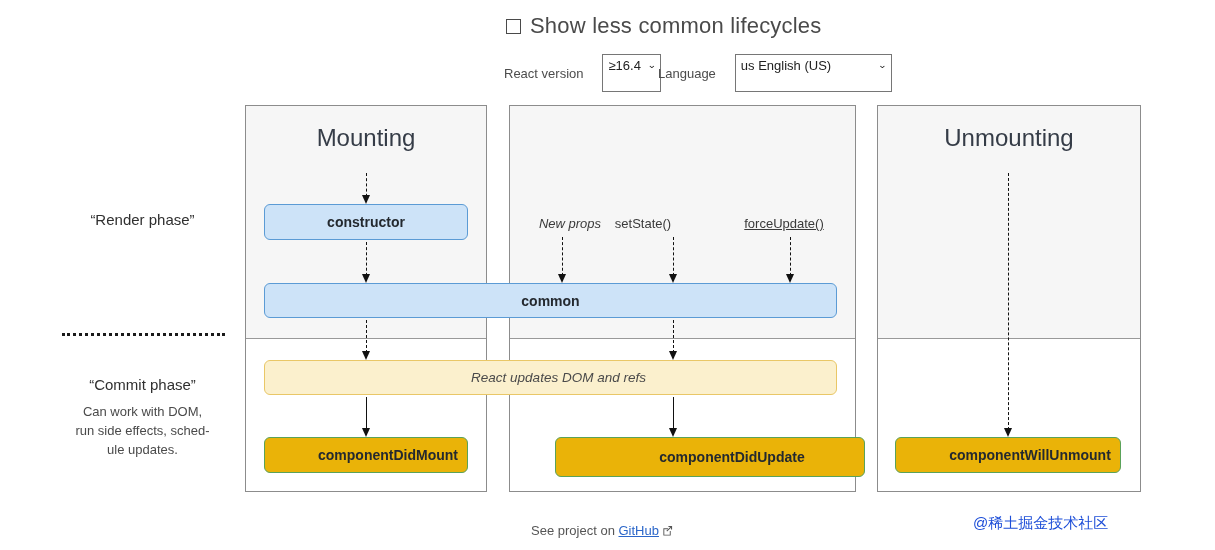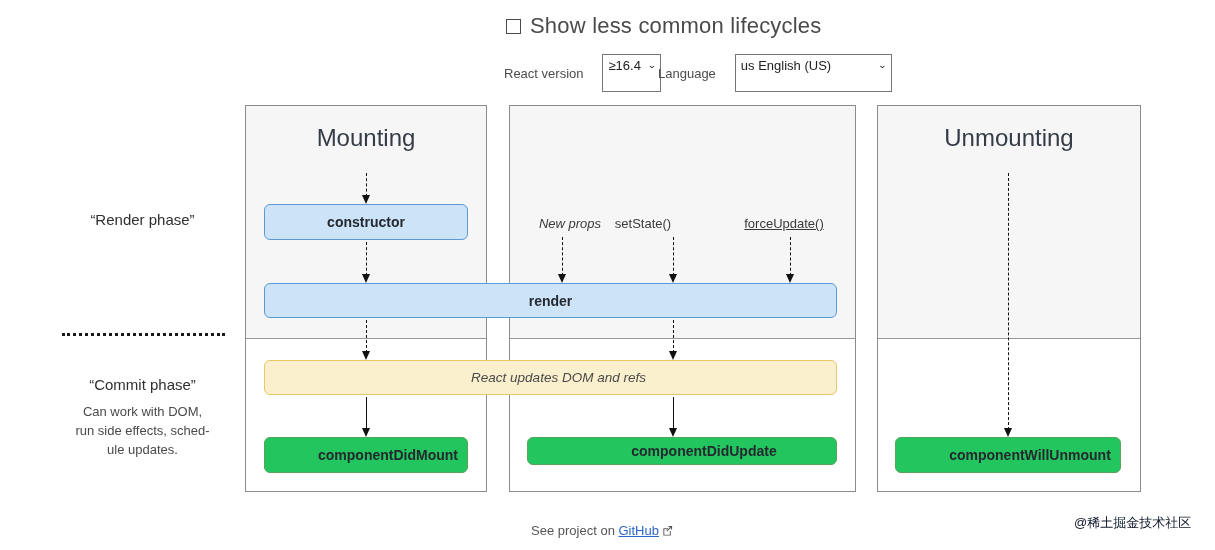--- a/index.html
+++ b/index.html
@@ -32,45 +32,45 @@
   #card-mounting{left:245px;width:242px;}
   #card-updating{left:509px;width:347px;}
   #card-unmounting{left:877px;width:264px;}
   .render-zone{position:absolute;left:0;top:0;right:0;height:232px;background:#f6f6f6;border-bottom:1px solid #999;}
   .card-title{position:absolute;top:18px;left:0;right:0;text-align:center;font-size:24px;font-weight:400;color:#353c47;}
 
   
   .lc-box{position:absolute;box-sizing:border-box;border-radius:6px;display:flex;align-items:center;justify-content:center;font-size:14px;font-weight:bold;color:#24292f;}
   .lc-blue{background:#cde3f8;border:1px solid #5b9bd5;}
   .lc-yellow{background:#fbf0cd;border:1px solid #e9c767;font-weight:400;font-style:italic;color:#4a4a4a;font-size:13.5px;}
-  .lc-green{background:#22c55e;border:1px solid #5aa25a;padding-left:44px;}
+  .lc-green{background:#eab308;border:1px solid #5aa25a;padding-left:44px;}
   #box-constructor{left:264px;top:204px;width:204px;height:36px;}
   #box-render{left:264px;top:283px;width:573px;height:35px;}
   #box-react-updates{left:264px;top:360px;width:573px;height:35px;padding-left:16px;}
   #box-did-mount{left:264px;top:437px;width:204px;height:36px;}
-  #box-did-update{left:527px;top:437px;width:310px;height:28px;}
+  #box-did-update{left:555px;top:437px;width:310px;height:40px;}
   #box-will-unmount{left:895px;top:437px;width:226px;height:36px;}
 
   
   .trigger{position:absolute;top:216px;transform:translateX(-50%);font-size:13px;color:#3a3a3a;}
   #trigger-new-props{left:570px;font-style:italic;}
   #trigger-set-state{left:643px;}
   #trigger-force-update{left:784px;text-decoration:underline;}
 
   
   .arrow{position:absolute;width:0;border-left:1.5px dashed #111;}
   .arrow.solid{border-left-style:solid;}
   .arrow::after{content:'';position:absolute;bottom:-2px;left:-5px;border-left:4.5px solid transparent;border-right:4.5px solid transparent;border-top:9px solid #111;}
 
   
   .footer{position:absolute;left:452px;top:523px;width:300px;text-align:center;font-size:13px;color:#555;}
   .footer a{color:#2b66c9;text-decoration:underline;cursor:pointer;}
   .ext-icon{display:inline-block;vertical-align:-1px;margin-left:3px;}
 
-  .watermark{position:absolute;left:1074px;top:514px;font-size:13px;color:#0f172a;}
+  .watermark{position:absolute;left:973px;top:514px;font-size:15px;color:#1d4ed8;}
 </style>
 </head>
 <body>
 
 <div id="app">
 
   <div class="title-row">
     <span class="checkbox"></span>
     <span class="title-text">Show less common lifecycles</span>
   </div>
@@ -119,21 +119,21 @@
   <div class="arrow" style="left:562px;top:237px;height:44px;"></div>
   <div class="arrow" style="left:673px;top:237px;height:44px;"></div>
   <div class="arrow" style="left:790px;top:237px;height:44px;"></div>
   <div class="arrow" style="left:366px;top:320px;height:38px;"></div>
   <div class="arrow" style="left:673px;top:320px;height:38px;"></div>
   <div class="arrow solid" style="left:366px;top:397px;height:38px;"></div>
   <div class="arrow solid" style="left:673px;top:397px;height:38px;"></div>
   <div class="arrow" style="left:1008px;top:173px;height:262px;"></div>
 
   <div class="lc-box lc-blue" id="box-constructor">constructor</div>
-  <div class="lc-box lc-blue" id="box-render">render</div>
+  <div class="lc-box lc-blue" id="box-render">common</div>
   <div class="lc-box lc-yellow" id="box-react-updates">React updates DOM and refs</div>
   <div class="lc-box lc-green" id="box-did-mount">componentDidMount</div>
   <div class="lc-box lc-green" id="box-did-update">componentDidUpdate</div>
   <div class="lc-box lc-green" id="box-will-unmount">componentWillUnmount</div>
 
   <div class="footer">
     <span>See project on </span><a>GitHub</a><span class="ext-icon"><svg width="11" height="11" viewBox="0 0 12 12">
           <path d="M1.5 3.5 h5 v1 h-4 v6 h6 v-4 h1 v5 h-8 z" fill="#555"></path>
           <path d="M7 1 h4 v4 h-1.2 V3 L5.6 7.2 4.8 6.4 9 2.2 H7 z" fill="#555"></path>
         </svg></span>

